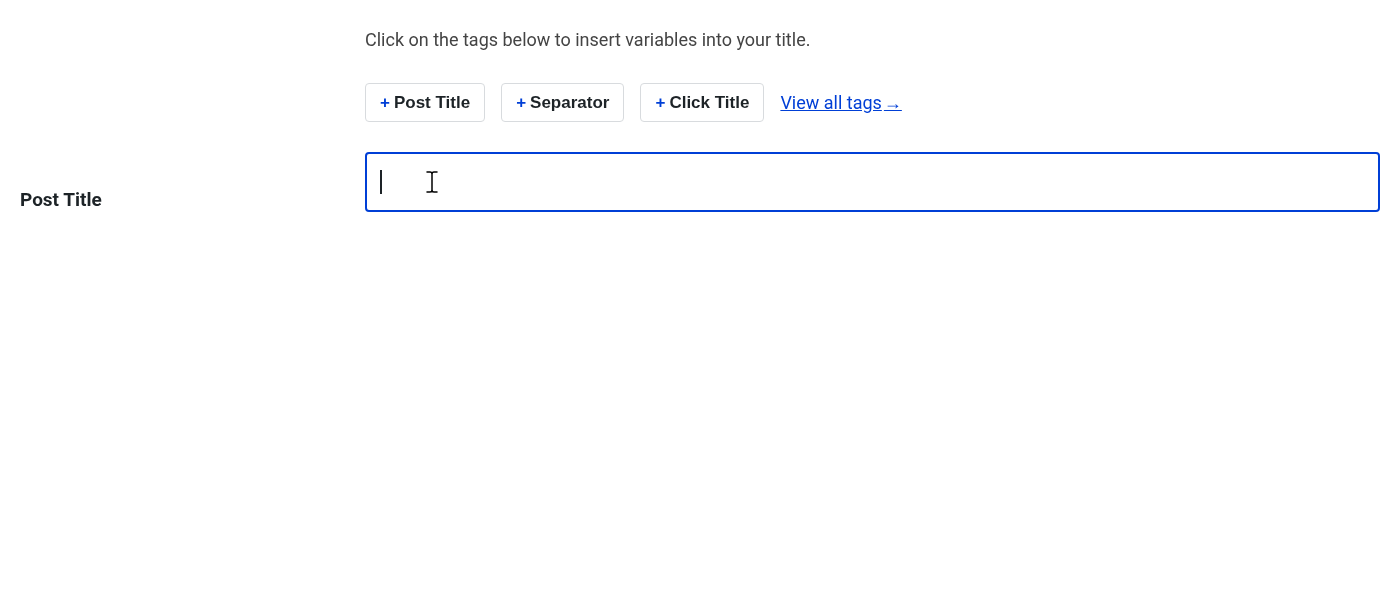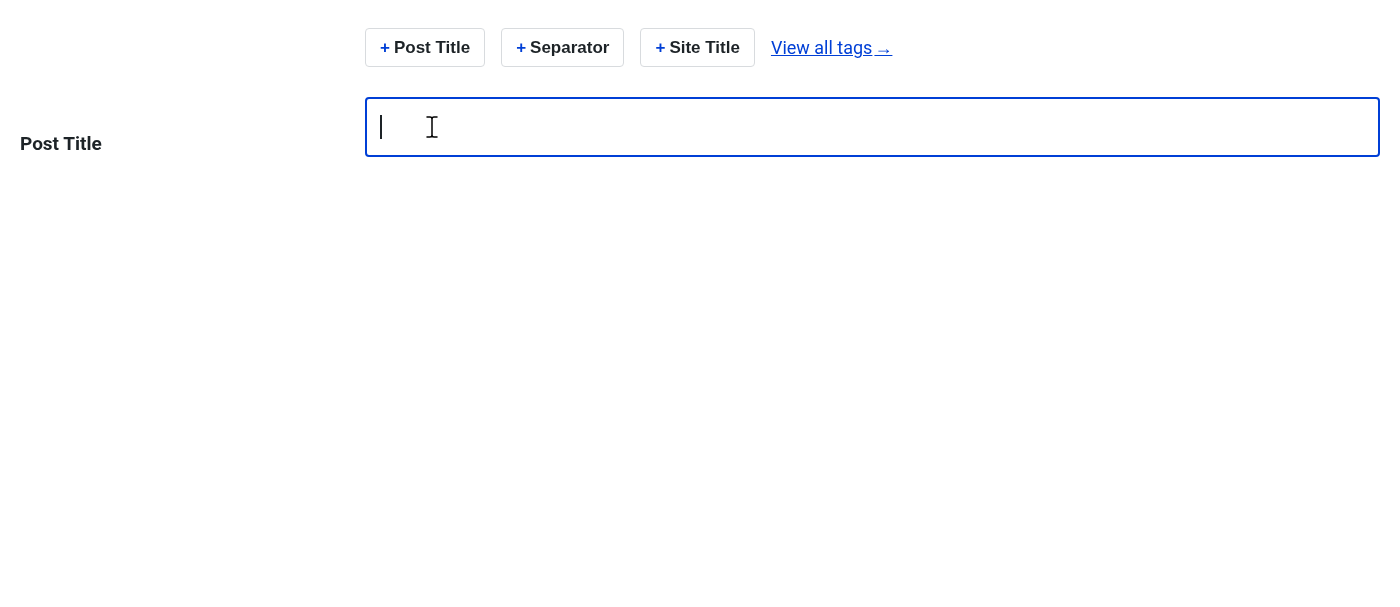--- a/index.html
+++ b/index.html
@@ -110,33 +110,34 @@
     }
   </style>
 </head>
 <body>
 
 <div class="row">
   <div class="label-col">
     <h3>Post Title</h3>
   </div>
   <div class="content-col">
+    <p class="hint">Click on the tags below to insert variables into your title.</p>
 
     <div class="tag-row">
       <button class="tag-btn">
         <span class="plus">+</span>
         <span>Post Title</span>
       </button>
       <button class="tag-btn">
         <span class="plus">+</span>
         <span>Separator</span>
       </button>
       <button class="tag-btn">
         <span class="plus">+</span>
-        <span>Site Title</span>
+        <span>Click Title</span>
       </button>
       <a class="view-all">
         <span>View all tags</span>
         <span class="arrow">→</span>
       </a>
     </div>
 
     <div class="input-wrap">
       <input type="text" class="title-input" value="" style="">
       <div class="cursor-caret"></div>

